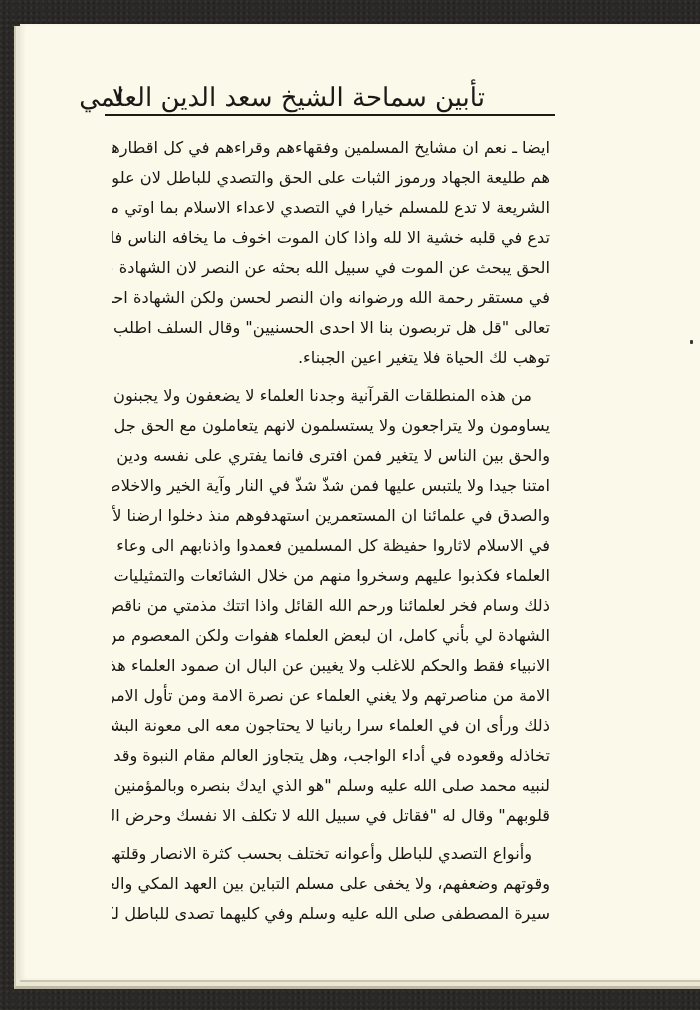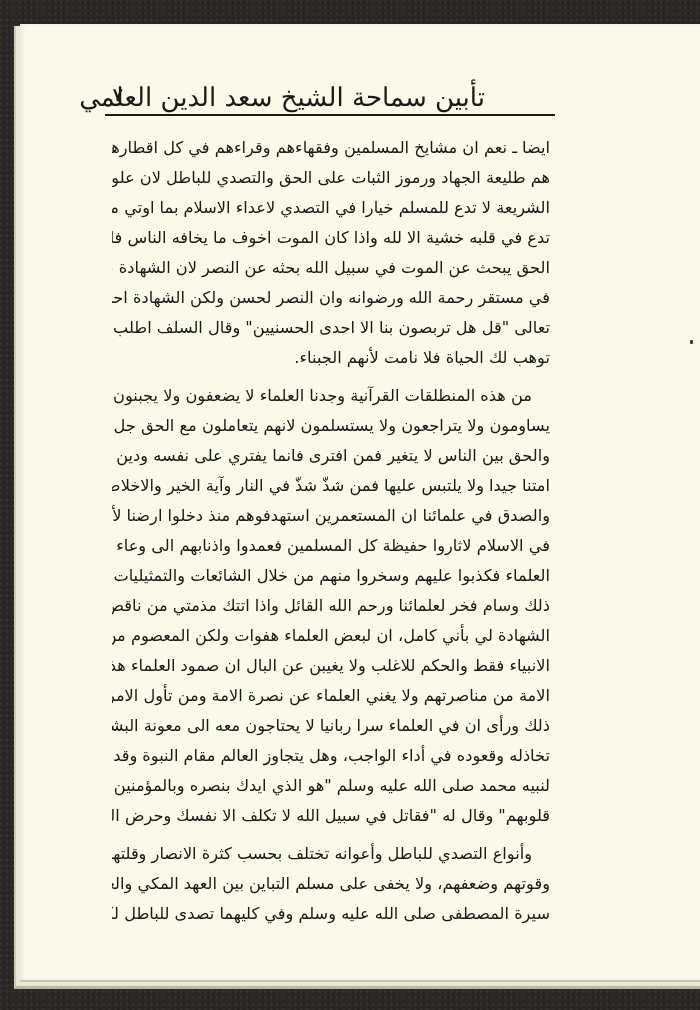--- a/index.html
+++ b/index.html
@@ -94,21 +94,21 @@
 <div class="body-text">
 
   <div>
     <div class="line">ايضا ـ نعم ان مشايخ المسلمين وفقهاءهم وقراءهم في كل اقطارهم وامصارهم</div>
     <div class="line">هم طليعة الجهاد ورموز الثبات على الحق والتصدي للباطل لان علوم</div>
     <div class="line">الشريعة لا تدع للمسلم خيارا في التصدي لاعداء الاسلام بما اوتي من قوة ولا</div>
     <div class="line">تدع في قلبه خشية الا لله واذا كان الموت اخوف ما يخافه الناس فان المسلم</div>
     <div class="line">الحق يبحث عن الموت في سبيل الله بحثه عن النصر لان الشهادة باب الخلود</div>
     <div class="line">في مستقر رحمة الله ورضوانه وان النصر لحسن ولكن الشهادة احسن، قال الله</div>
     <div class="line">تعالى "قل هل تربصون بنا الا احدى الحسنيين" وقال السلف اطلب الموت</div>
-    <div class="line last">توهب لك الحياة فلا نامت لأنهم الجبناء.</div>
+    <div class="line last">توهب لك الحياة فلا يتغير اعين الجبناء.</div>
   </div>
   <div class="para-gap"></div>
 
   <div>
     <div class="line" style="padding-right:18px">من هذه المنطلقات القرآنية وجدنا العلماء لا يضعفون ولا يجبنون ولا</div>
     <div class="line">يساومون ولا يتراجعون ولا يستسلمون لانهم يتعاملون مع الحق جل جلاله،</div>
     <div class="line">والحق بين الناس لا يتغير فمن افترى فانما يفتري على نفسه ودين الله بيّن تعرفه</div>
     <div class="line">امتنا جيدا ولا يلتبس عليها فمن شذّ شذّ في النار وآية الخير والاخلاص</div>
     <div class="line">والصدق في علمائنا ان المستعمرين استهدفوهم منذ دخلوا ارضنا لأنهم لو طعنوا</div>
     <div class="line">في الاسلام لاثاروا حفيظة كل المسلمين فعمدوا واذنابهم الى وعاء الاسلام، الى</div>

